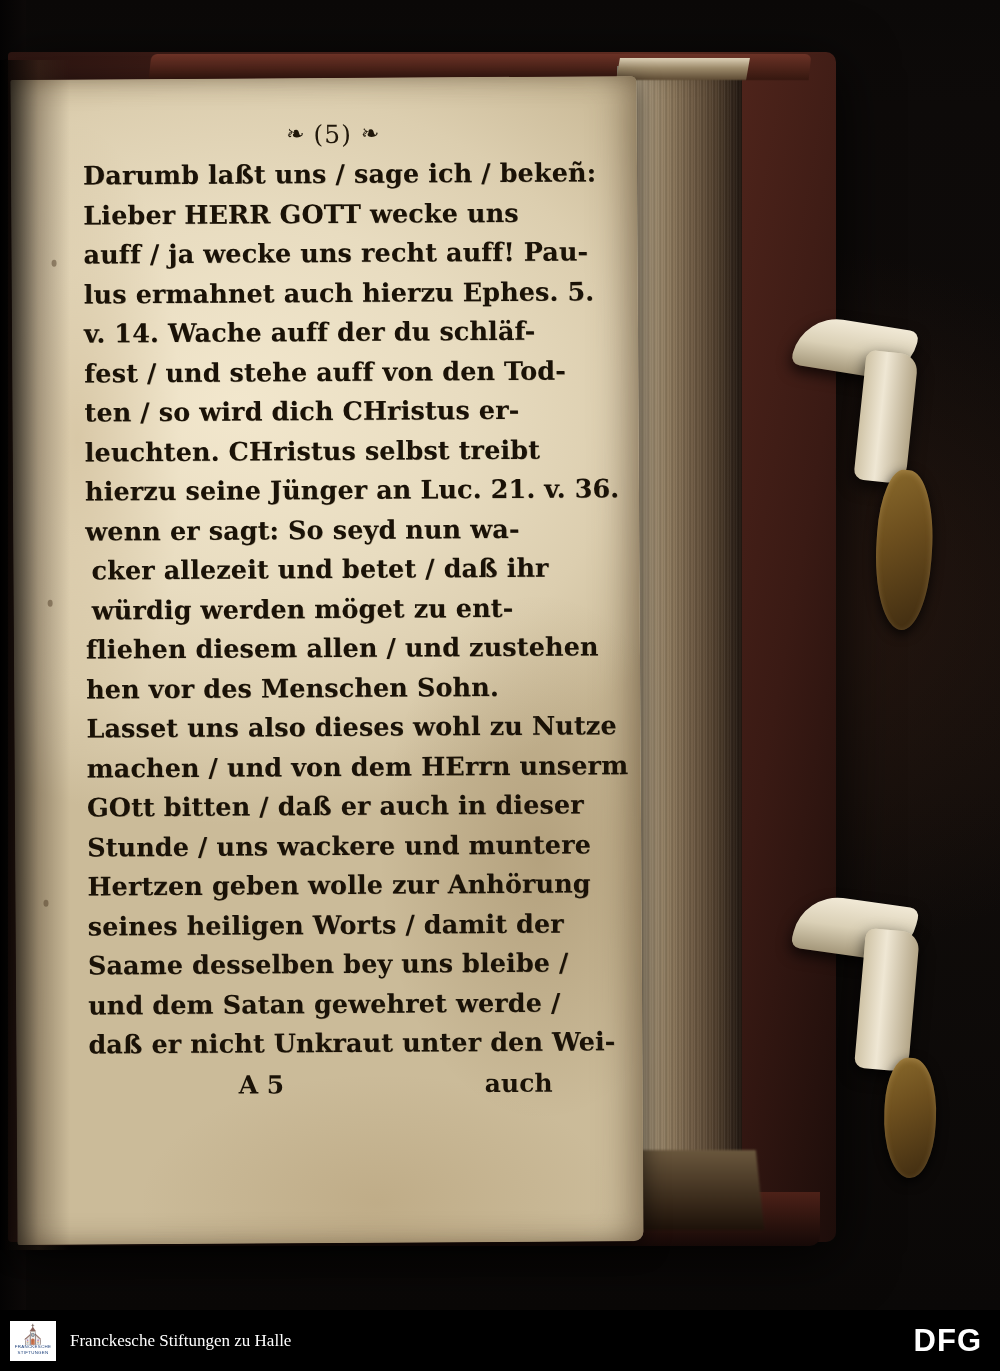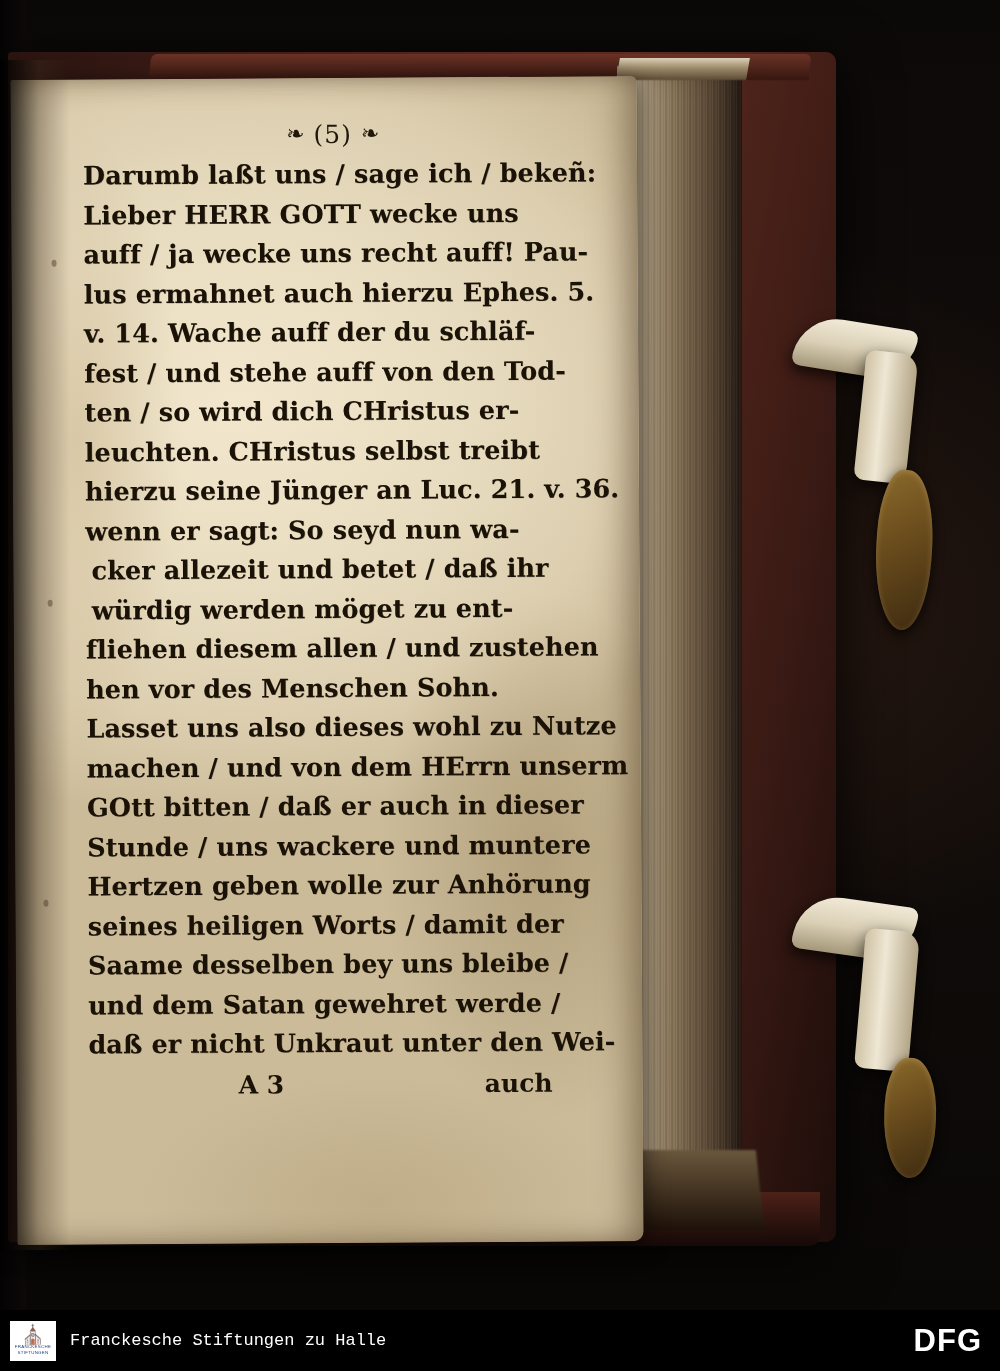--- a/index.html
+++ b/index.html
@@ -249,21 +249,21 @@
   .logo-box .lbl {
     font-size: 4.4px;
     letter-spacing: 0.3px;
     font-family: "Liberation Sans", sans-serif;
     text-align: center;
     line-height: 5.6px;
     color: #1b3f7a;
   }
   .credit {
     color: #ffffff;
-    font-family: Liberation Mono, monospace;
+    font-family: Liberation Serif, serif;
     font-size: 17px;
     margin-left: 14px;
   }
   .dfg {
     margin-left: auto;
     margin-right: 18px;
     color: #ffffff;
     font-family: "Liberation Sans", sans-serif;
     font-weight: bold;
     font-size: 31px;
@@ -321,21 +321,21 @@
         <div class="body-line">machen / und von dem HErrn unserm</div>
         <div class="body-line">GOtt bitten /  daß er auch in dieser</div>
         <div class="body-line">Stunde / uns wackere und muntere</div>
         <div class="body-line">Hertzen geben wolle zur Anhörung</div>
         <div class="body-line">seines heiligen Worts /  damit der</div>
         <div class="body-line">Saame desselben bey  uns bleibe /</div>
         <div class="body-line">und dem Satan  gewehret werde /</div>
         <div class="body-line">daß er nicht Unkraut unter den Wei-</div>
 
         <div class="footline">
-          <span>A 3</span>
+          <span>A 5</span>
           <span>auch</span>
         </div>
 
       </div>
     </div>
 
     <div class="gutter"></div>
 
     <div class="strap strap-1"></div>
     <div class="strap-1b"></div>

